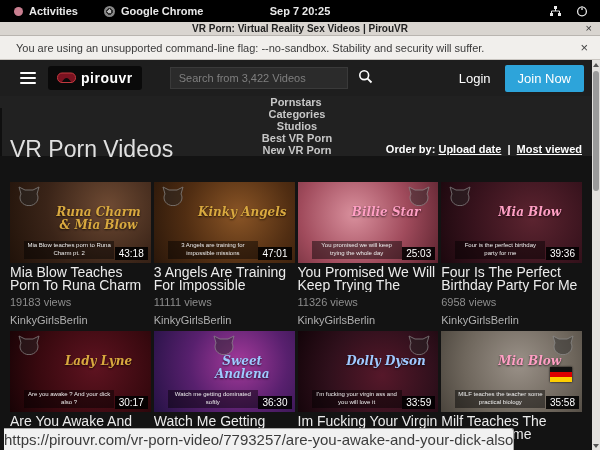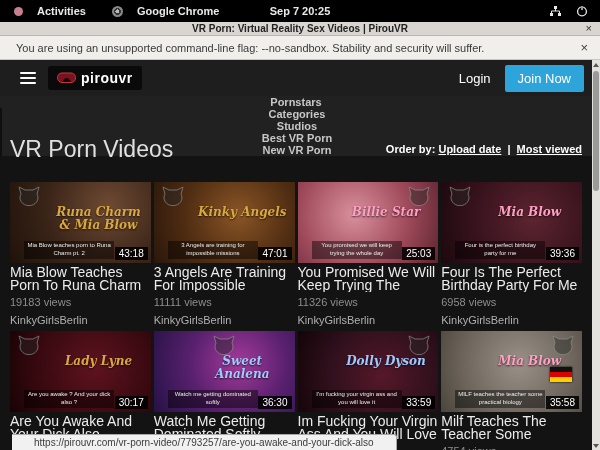--- a/index.html
+++ b/index.html
@@ -4,21 +4,21 @@
 <style>
   html,body{margin:0;padding:0;}
   body{width:600px;height:450px;overflow:hidden;background:#000;
        font-family:"Liberation Sans","DejaVu Sans",sans-serif;}
   .screen{position:relative;width:600px;height:450px;overflow:hidden;}
 
   
   .gnome-bar{height:22px;background:#000;color:#e9e9e9;display:flex;align-items:center;
              justify-content:space-between;font-size:11px;font-weight:bold;}
   .gnome-left{display:flex;align-items:center;gap:26px;padding-left:14px;}
-  .g-item{display:flex;align-items:center;gap:14px;cursor:pointer;}
+  .g-item{display:flex;align-items:center;gap:6px;cursor:pointer;}
   .dot{width:9px;height:9px;border-radius:50%;background:#c97f90;display:inline-block;}
   .chrome-ico{width:11px;height:11px;border-radius:50%;background:radial-gradient(circle at 50% 50%,#bbb 0 2px,#333 2px 3.5px,#888 3.5px);display:inline-block;}
   .clock{position:absolute;left:0;right:0;text-align:center;pointer-events:none;}
   .gnome-right{display:flex;align-items:center;gap:14px;padding-right:12px;z-index:2;}
   .gnome-right svg{display:block;}
 
   
   .titlebar{height:14px;background:#d9d5d0;color:#222;font-size:10px;display:flex;
             align-items:center;position:relative;border-bottom:1px solid #b9b5b0;box-sizing:border-box;}
   .wtitle{position:absolute;left:0;right:0;text-align:center;font-weight:bold;}
@@ -93,22 +93,22 @@
 
   
   .scrollbar{width:8px;height:390px;background:#e3e1de;display:flex;flex-direction:column;align-items:center;}
   .sb-btn{width:8px;height:9px;display:flex;align-items:center;justify-content:center;cursor:pointer;}
   .tri-up{width:0;height:0;border-left:3px solid transparent;border-right:3px solid transparent;border-bottom:4px solid #555;}
   .tri-dn{width:0;height:0;border-left:3px solid transparent;border-right:3px solid transparent;border-top:4px solid #555;}
   .sb-thumb{width:6px;height:120px;background:#9a9a9a;border-radius:3px;margin-top:2px;cursor:grab;}
   .sb-space{flex:1;}
 
   
-  .status-tooltip{position:absolute;left:12px;bottom:0;background:#f1f1f1;color:#3c3c3c;
-                  font-size:10px;padding:2px 22px;border:1px solid #a9a9a9;border-left:none;
+  .status-tooltip{position:absolute;left:4px;bottom:0;background:#f1f1f1;color:#3c3c3c;
+                  font-size:15px;padding:2px 0;border:1px solid #a9a9a9;border-left:none;
                   border-bottom:none;border-top-right-radius:3px;white-space:nowrap;z-index:5;}
 </style>
 </head>
 <body>
 
 <div class="screen">
 
   <div class="gnome-bar">
     <div class="gnome-left">
       <span class="g-item">
@@ -155,20 +155,29 @@
             <span></span>
             <span></span>
           </div>
         <div class="logo">
           <svg width="19" height="12" viewBox="0 0 19 12">
             <rect x="0.5" y="1" width="18" height="9.5" rx="4.5" fill="#7a1220" stroke="#c13a3f"></rect>
             <path d="M5 10c1.5-2.6 3-3.9 4.5-3.9S12.5 7.4 14 10" fill="#0a0a0a"></path>
           </svg>
           <span class="logo-text">pirouvr</span>
         </div>
+        <div class="searchwrap">
+          <input class="search" type="text" placeholder="Search from 3,422 Videos" style="">
+          <button class="searchbtn">
+            <svg width="15" height="15" viewBox="0 0 15 15">
+              <circle cx="6.2" cy="6.2" r="4.4" fill="none" stroke="#fff" stroke-width="1.6"></circle>
+              <line x1="9.6" y1="9.6" x2="13.5" y2="13.5" stroke="#fff" stroke-width="1.8"></line>
+            </svg>
+          </button>
+        </div>
         <div class="hdr-right">
           <span class="login">Login</span>
           <button class="join">Join Now</button>
         </div>
       </div>
 
       <nav>
         <div class="nav-item">Pornstars</div>
         <div class="nav-item">Categories</div>
         <div class="nav-item">Studios</div>

